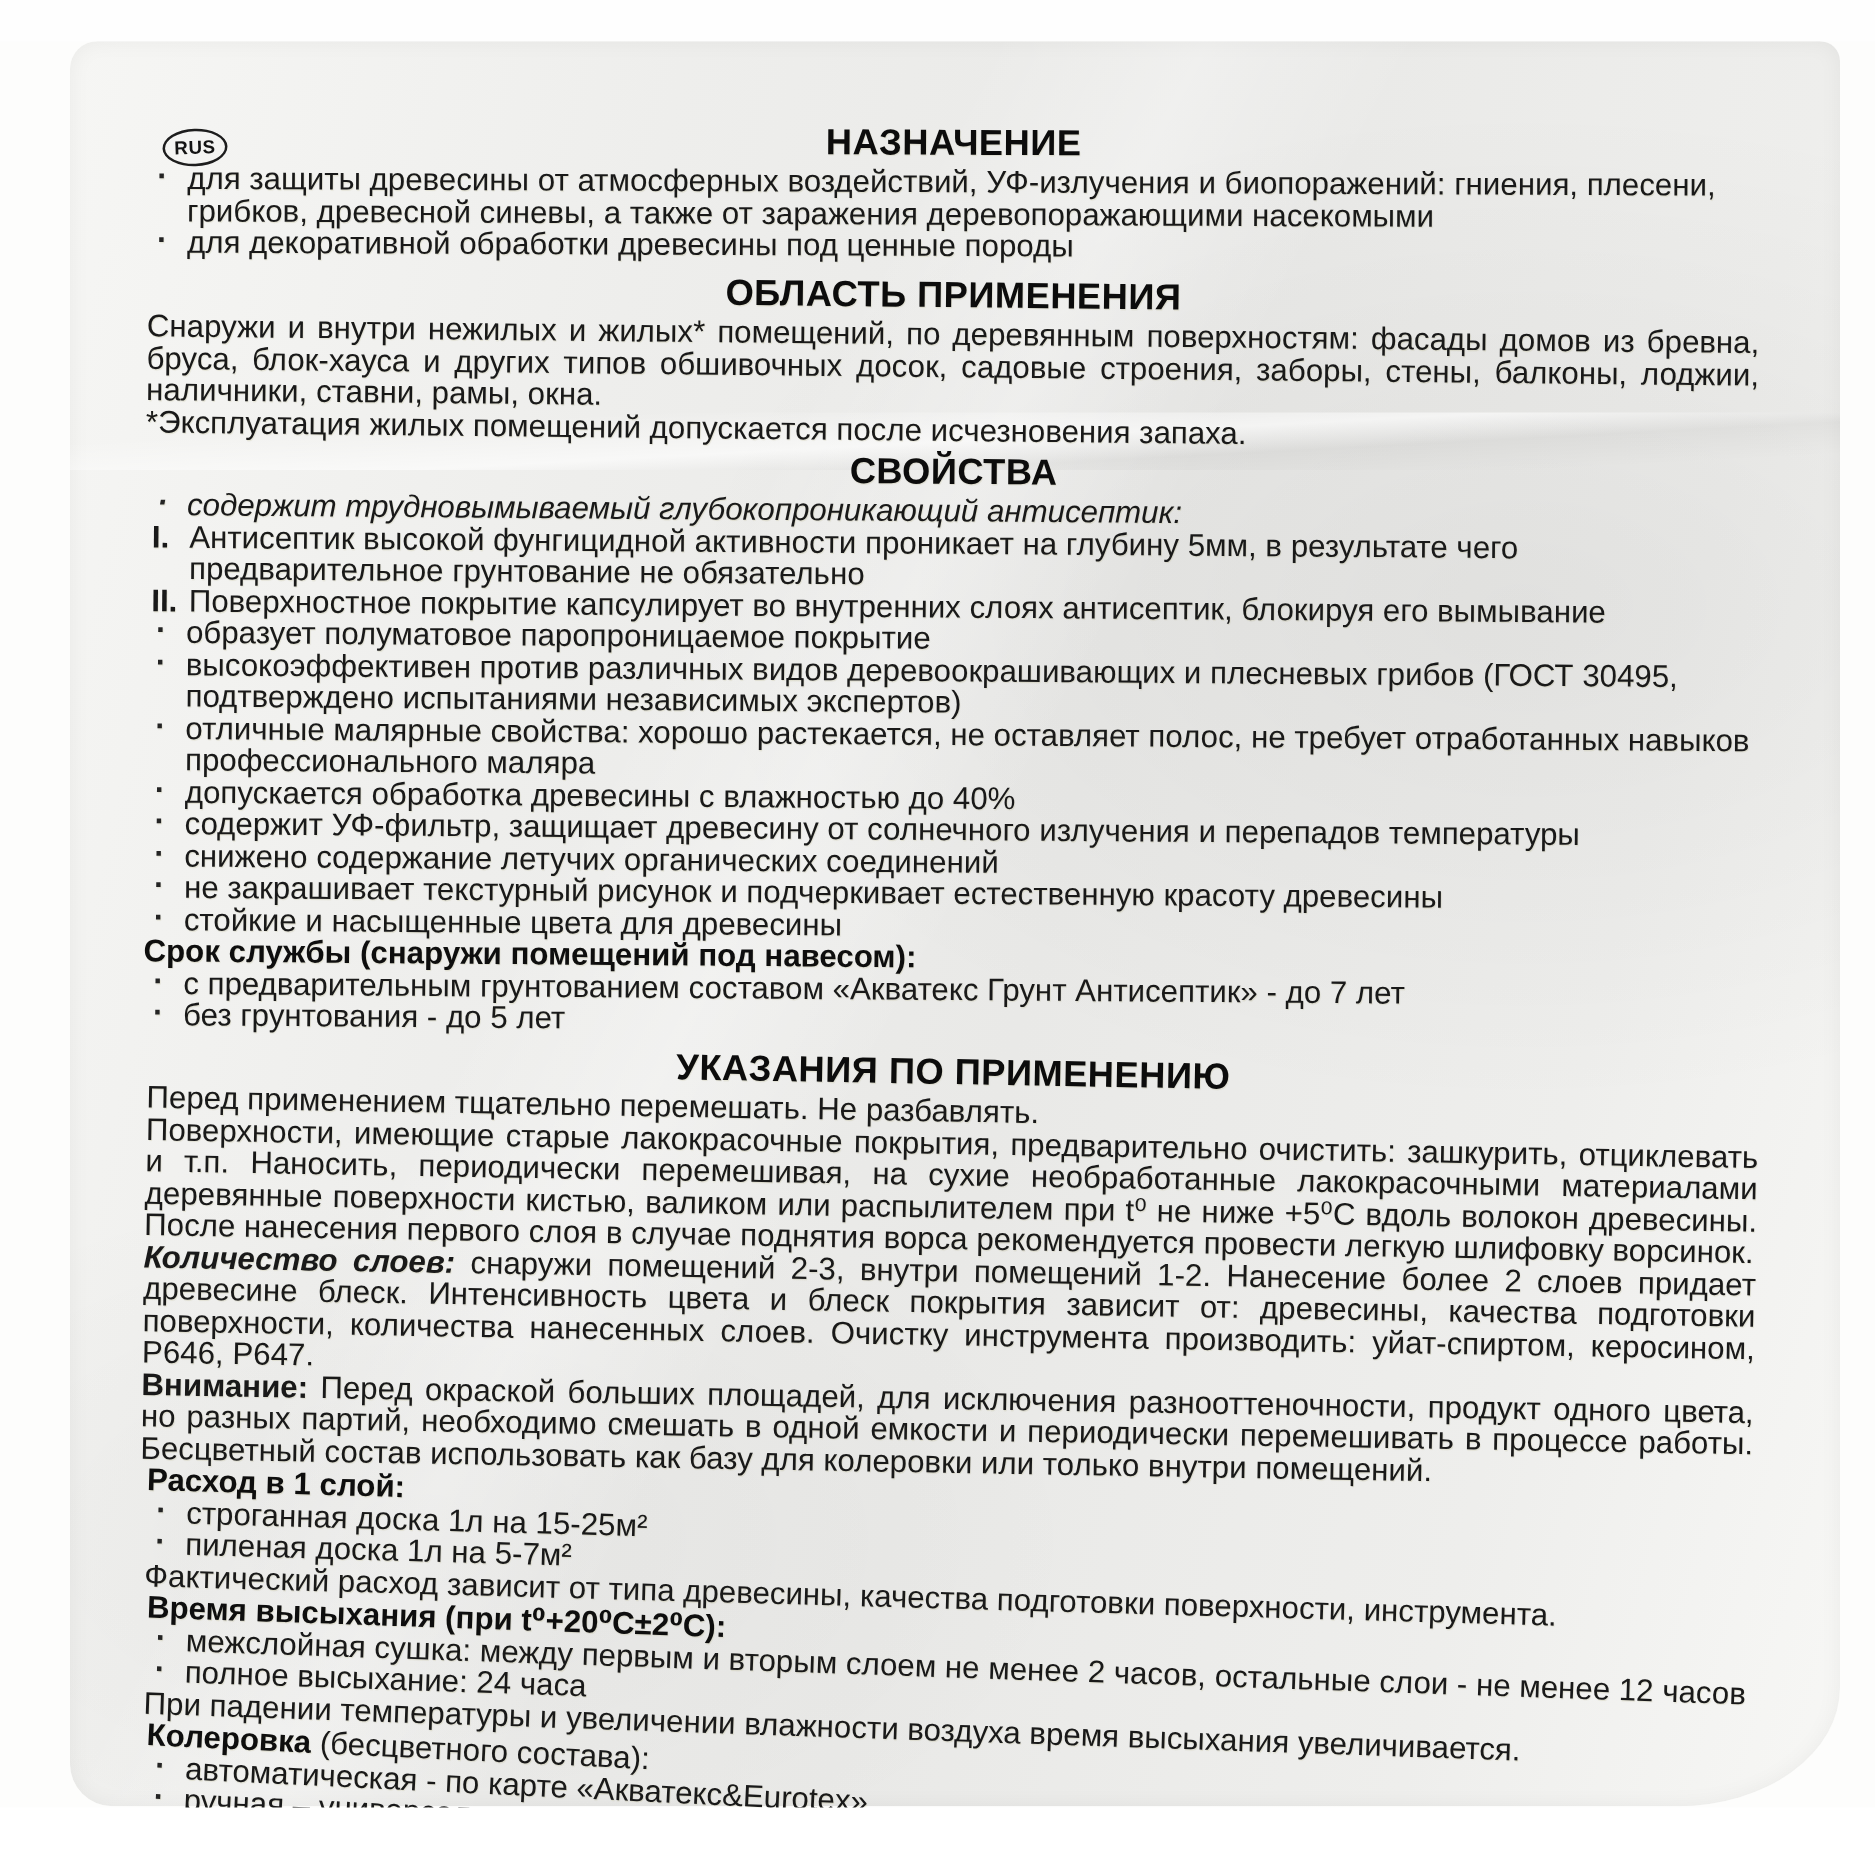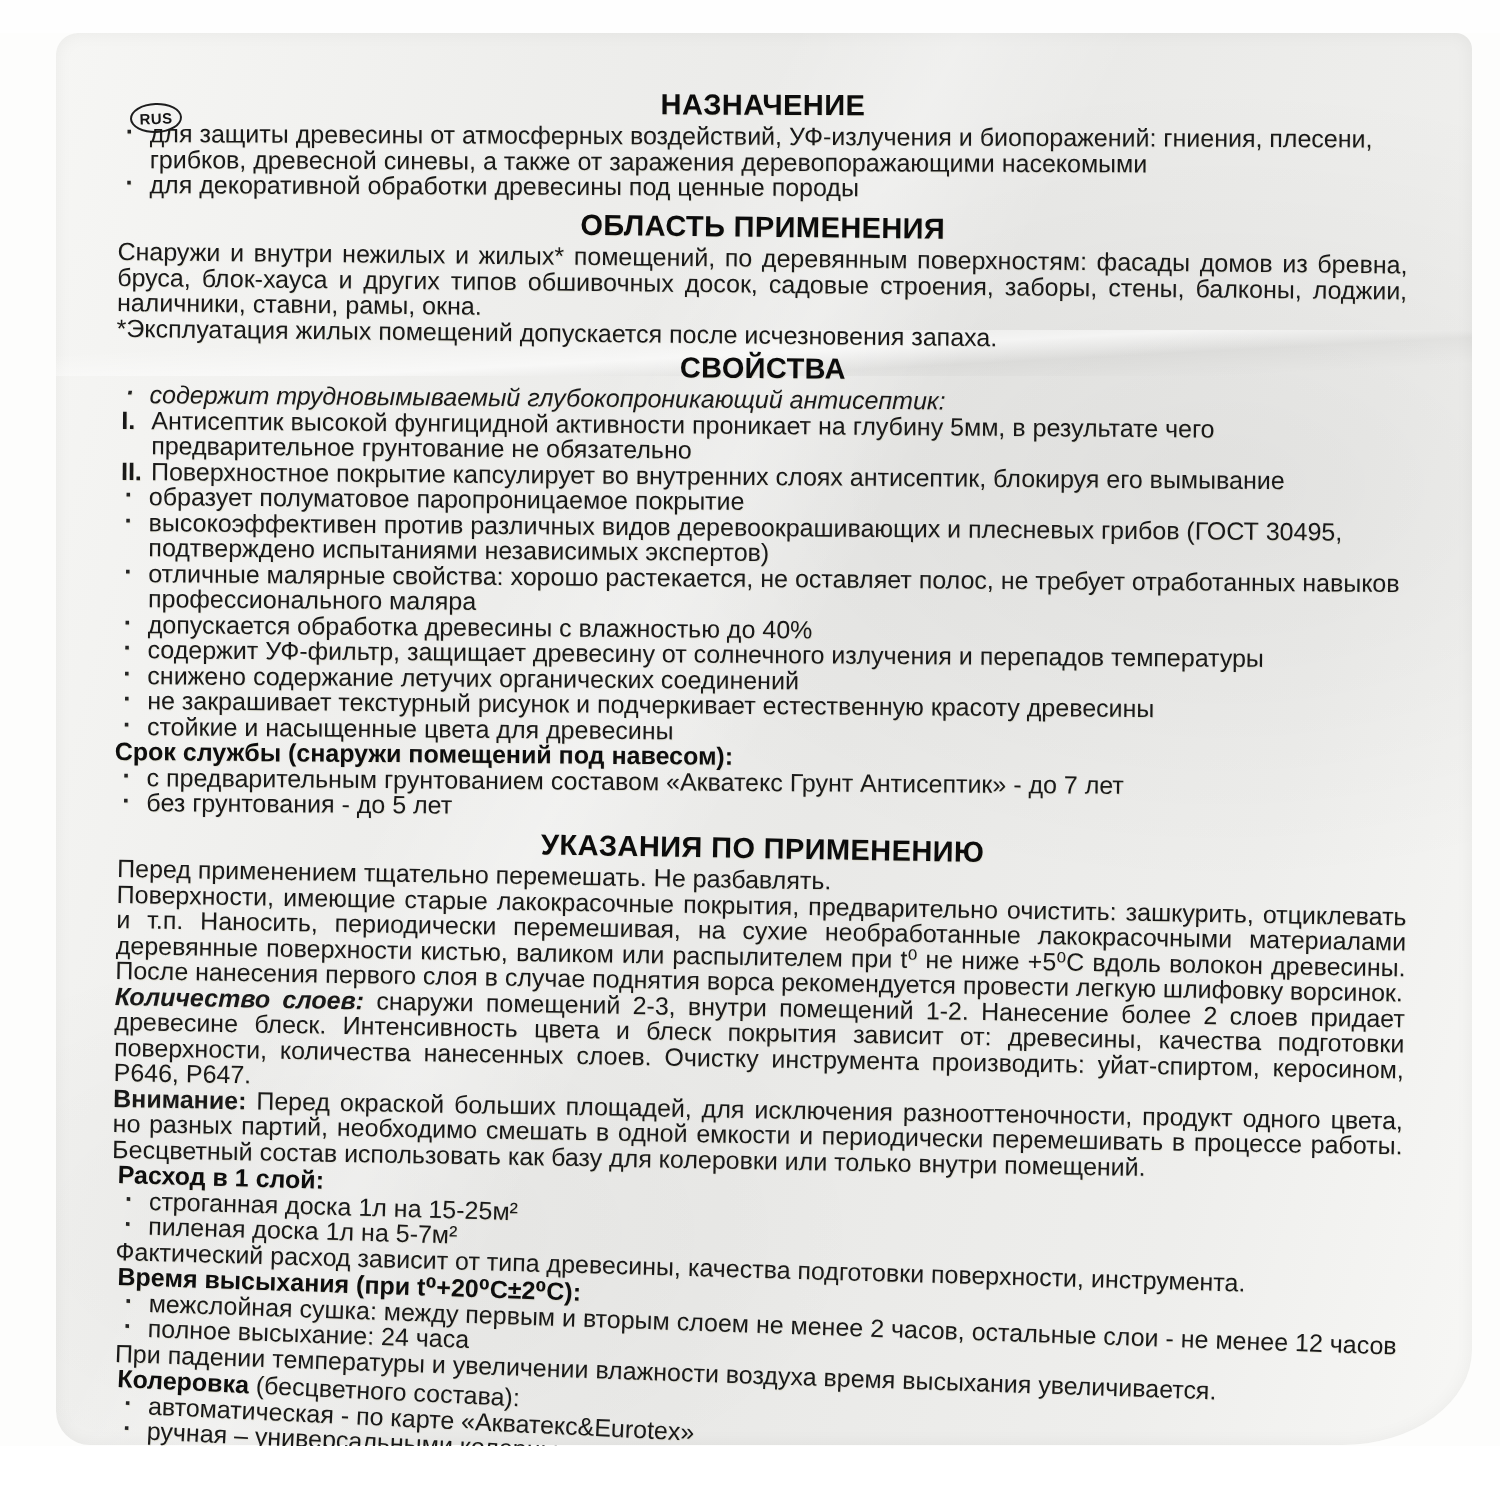--- a/index.html
+++ b/index.html
@@ -23,21 +23,21 @@
     content:"";position:absolute;inset:0;border-radius:inherit;
     background:linear-gradient(118deg, transparent 34%, rgba(255,255,255,0.55) 42%, transparent 50%);
     opacity:.55;pointer-events:none;
   }
   .label-sheet::after{ 
     content:"";position:absolute;left:0;right:0;top:21%;height:46px;
     background:linear-gradient(177deg, transparent 20%, rgba(255,255,255,0.6) 50%, rgba(0,0,0,0.035) 68%, transparent 90%);
     pointer-events:none;
   }
   .content{
-    position:absolute;left:118px;right:92px;top:86px;
+    position:absolute;left:118px;right:92px;top:96px;
     color:#191919;font-size:25px;line-height:25.5px;
     text-shadow:0.6px 0.9px 0.7px rgba(135,125,40,0.14);
   }
   h2{
     font-size:29px;line-height:32px;font-weight:700;color:#0c0c0c;
     text-align:center;margin:6px 0 3px;letter-spacing:.4px;
   }
   h2.first{margin-top:0;}
   p{margin:0;}
   ul{list-style:none;margin:0;padding:0;}

